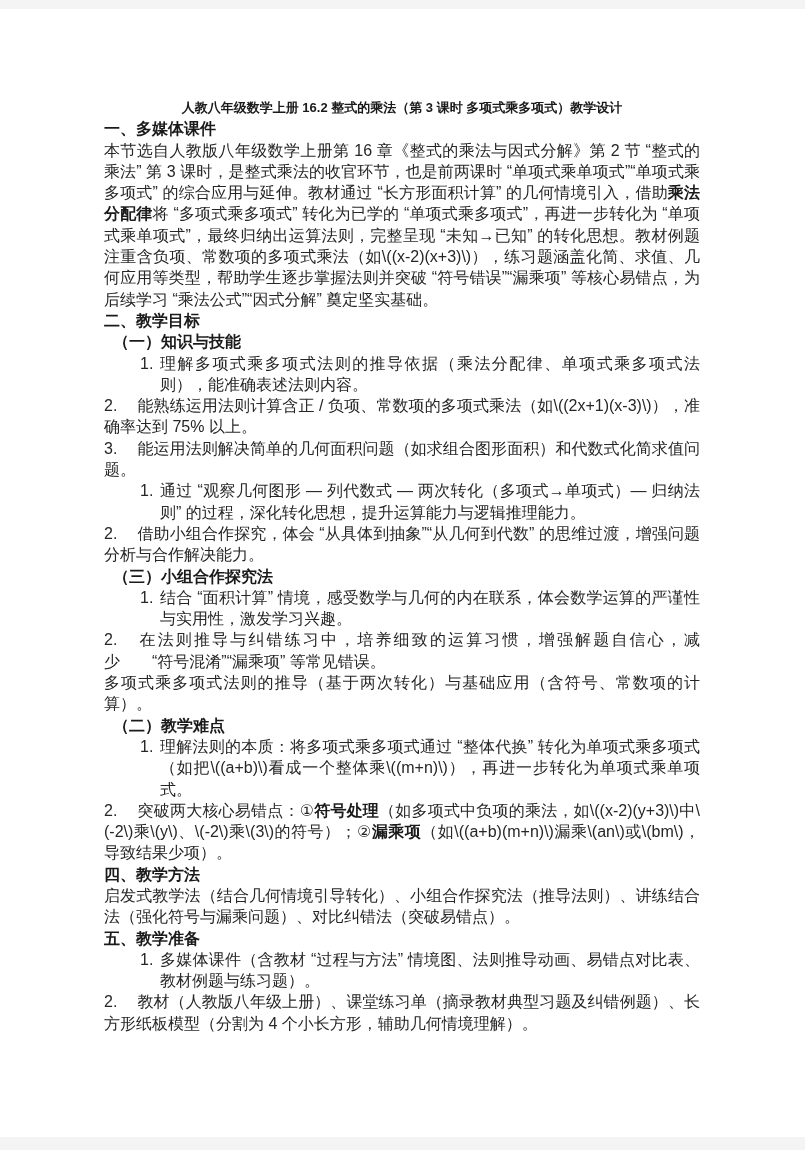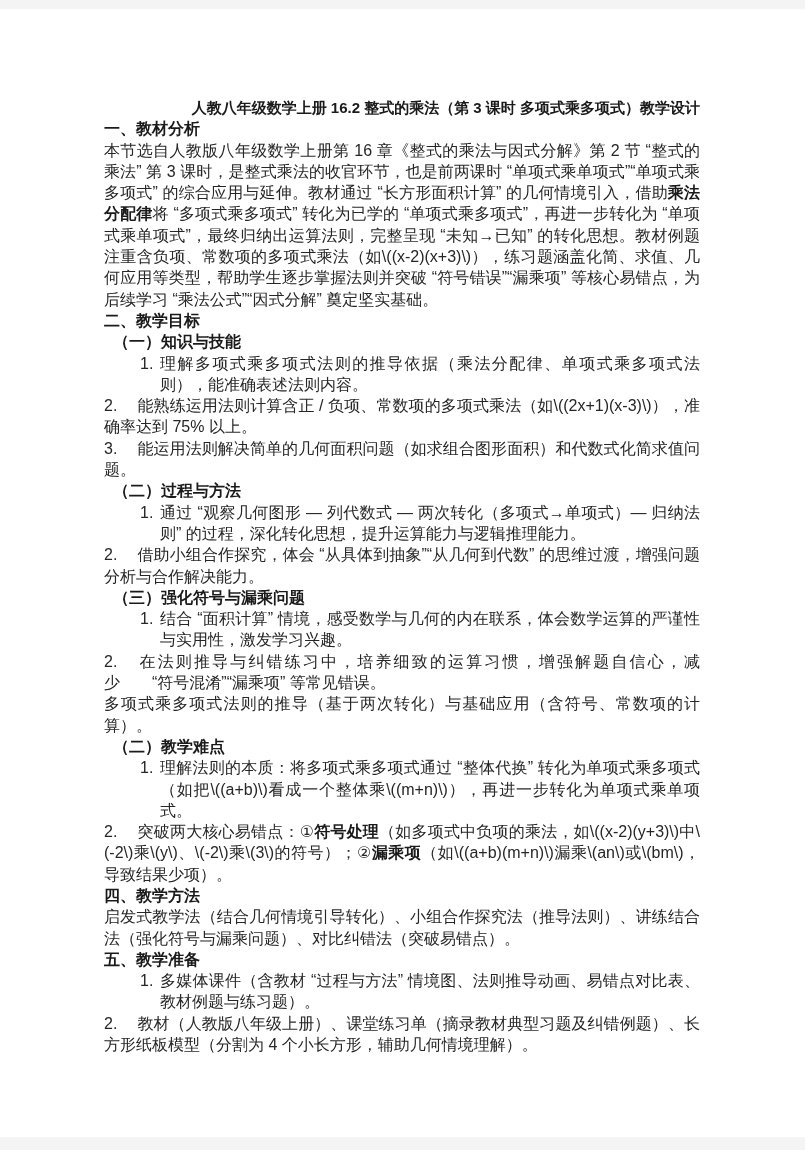--- a/index.html
+++ b/index.html
@@ -16,45 +16,44 @@
   }
   .content {
     box-sizing: border-box;
     padding: 88px 105px 0 104px;
     font-size: 16px;
     line-height: 21.3px;
     color: #262626;
     text-align: justify;
   }
   .blk { margin: 0; }
-  .title { text-align: right; font-weight: bold; color: #1a1a1a; font-size: 15px; }
+  .title { text-align: center; font-weight: bold; color: #1a1a1a; font-size: 13px; }
   .h1 { font-weight: bold; color: #1a1a1a; }
   .h2 { font-weight: bold; color: #1a1a1a; padding-left: 9px; }
   .li { position: relative; padding-left: 56px; }
   .li .num { position: absolute; left: 36px; top: 0; }
   .pnum .num { margin-right: 20px; }
   .b { font-weight: bold; color: #1a1a1a; }
 </style>
 </head>
 <body>
 
 <div class="page">
   <div class="content">
       <div class="blk title"><span class="b">人教八年级数学上册 16.2 整式的乘法（第 3 课时 多项式乘多项式）教学设计</span></div>
-      <div class="blk h1"><span class="b">一、教材分析</span></div>
+      <div class="blk h1"><span class="b">一、多媒体课件</span></div>
       <div class="blk p"><span>本节选自人教版八年级数学上册第 16 章《整式的乘法与因式分解》第 2 节 “整式的乘法” 第 3 课时，是整式乘法的收官环节，也是前两课时 “单项式乘单项式”“单项式乘多项式” 的综合应用与延伸。教材通过 “长方形面积计算” 的几何情境引入，借助</span><span class="b">乘法分配律</span><span>将 “多项式乘多项式” 转化为已学的 “单项式乘多项式”，再进一步转化为 “单项式乘单项式”，最终归纳出运算法则，完整呈现 “未知→已知” 的转化思想。教材例题注重含负项、常数项的多项式乘法（如\((x-2)(x+3)\)），练习题涵盖化简、求值、几何应用等类型，帮助学生逐步掌握法则并突破 “符号错误”“漏乘项” 等核心易错点，为后续学习 “乘法公式”“因式分解” 奠定坚实基础。</span></div>
       <div class="blk h1"><span class="b">二、教学目标</span></div>
       <div class="blk h2"><span class="b">（一）知识与技能</span></div>
       <div class="blk li"><span class="num">1.</span><span>理解多项式乘多项式法则的推导依据（乘法分配律、单项式乘多项式法则），能准确表述法则内容。</span></div>
       <div class="blk pnum"><span class="num">2.</span><span>能熟练运用法则计算含正 / 负项、常数项的多项式乘法（如\((2x+1)(x-3)\)），准确率达到 75% 以上。</span></div>
       <div class="blk pnum"><span class="num">3.</span><span>能运用法则解决简单的几何面积问题（如求组合图形面积）和代数式化简求值问题。</span></div>
-      <div class="blk h2"><span class="b">（二）过程与方法</span></div>
       <div class="blk li"><span class="num">1.</span><span>通过 “观察几何图形 — 列代数式 — 两次转化（多项式→单项式）— 归纳法则” 的过程，深化转化思想，提升运算能力与逻辑推理能力。</span></div>
       <div class="blk pnum"><span class="num">2.</span><span>借助小组合作探究，体会 “从具体到抽象”“从几何到代数” 的思维过渡，增强问题分析与合作解决能力。</span></div>
-      <div class="blk h2"><span class="b">（三）强化符号与漏乘问题</span></div>
+      <div class="blk h2"><span class="b">（三）小组合作探究法</span></div>
       <div class="blk li"><span class="num">1.</span><span>结合 “面积计算” 情境，感受数学与几何的内在联系，体会数学运算的严谨性与实用性，激发学习兴趣。</span></div>
       <div class="blk pnum"><span class="num">2.</span><span>在法则推导与纠错练习中，培养细致的运算习惯，增强解题自信心，减少　　“符号混淆”“漏乘项” 等常见错误。</span></div>
       <div class="blk p"><span>多项式乘多项式法则的推导（基于两次转化）与基础应用（含符号、常数项的计算）。</span></div>
       <div class="blk h2"><span class="b">（二）教学难点</span></div>
       <div class="blk li"><span class="num">1.</span><span>理解法则的本质：将多项式乘多项式通过 “整体代换” 转化为单项式乘多项式（如把\((a+b)\)看成一个整体乘\((m+n)\)），再进一步转化为单项式乘单项式。</span></div>
       <div class="blk pnum"><span class="num">2.</span><span>突破两大核心易错点：①</span><span class="b">符号处理</span><span>（如多项式中负项的乘法，如\((x-2)(y+3)\)中\(-2\)乘\(y\)、\(-2\)乘\(3\)的符号）；②</span><span class="b">漏乘项</span><span>（如\((a+b)(m+n)\)漏乘\(an\)或\(bm\)，导致结果少项）。</span></div>
       <div class="blk h1"><span class="b">四、教学方法</span></div>
       <div class="blk p"><span>启发式教学法（结合几何情境引导转化）、小组合作探究法（推导法则）、讲练结合法（强化符号与漏乘问题）、对比纠错法（突破易错点）。</span></div>
       <div class="blk h1"><span class="b">五、教学准备</span></div>
       <div class="blk li"><span class="num">1.</span><span>多媒体课件（含教材 “过程与方法” 情境图、法则推导动画、易错点对比表、教材例题与练习题）。</span></div>

